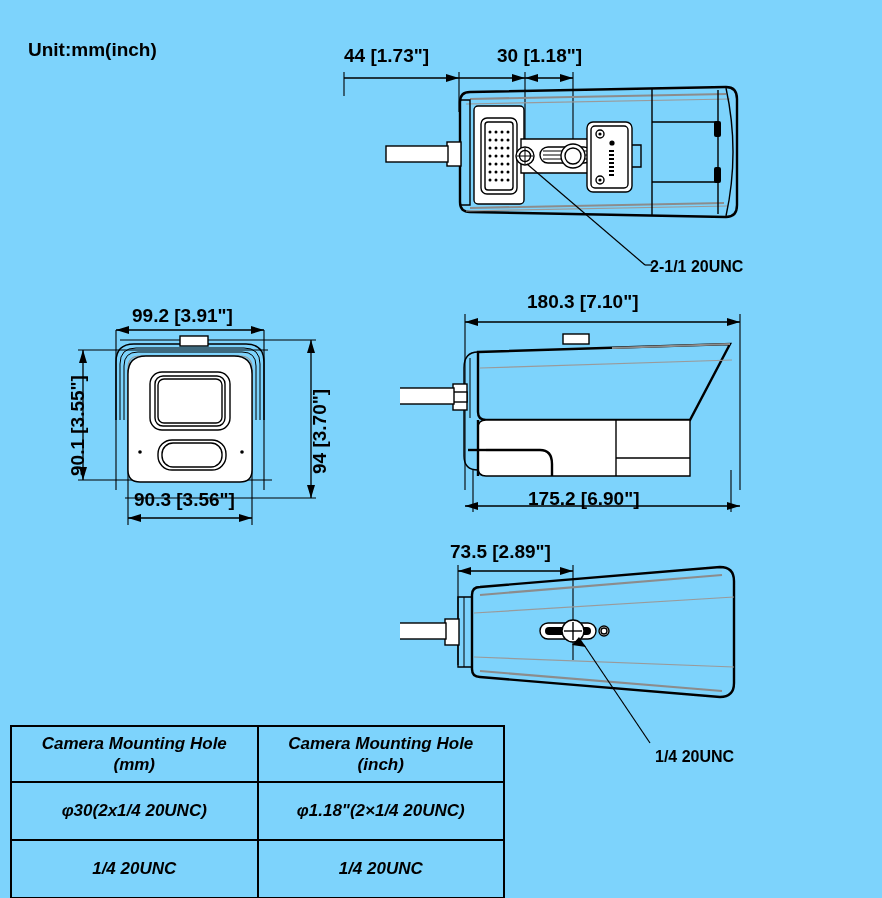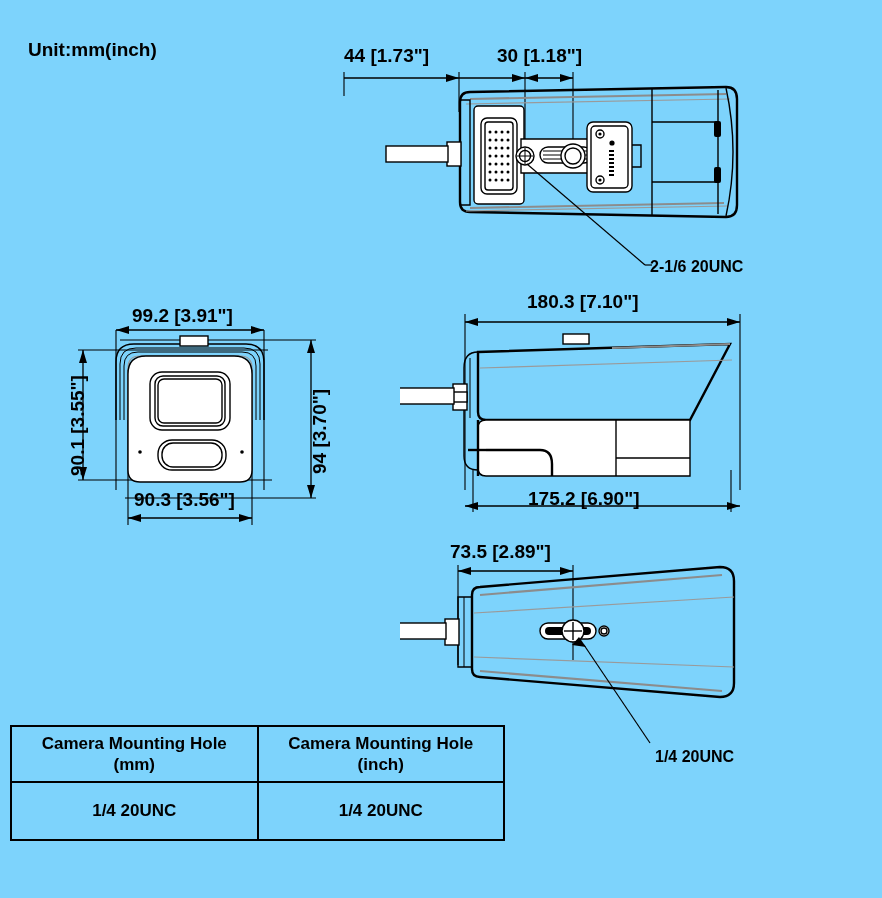--- a/index.html
+++ b/index.html
@@ -54,20 +54,21 @@
   #callout-14   { left: 655px; top: 749px; }
 
   
   #mount-table {
     position: absolute;
     left: 10px;
     top: 725px;
     width: 495px;
     border-collapse: collapse;
     table-layout: fixed;
+    font-style: italic;
   }
   #mount-table td {
     border: 2px solid #000000;
     text-align: center;
     vertical-align: middle;
     font-family: "Liberation Sans", sans-serif;
     font-weight: bold;
     font-size: 17px;
     color: #000000;
     padding: 0 4px;
@@ -208,21 +209,21 @@
     <path class="ln" d="M726,88 Q740,152 726,216"></path>
 
     <g>
       <line class="leader" x1="527" y1="164" x2="645" y2="265"></line>
       <line class="leader" x1="645" y1="265" x2="652" y2="265"></line>
     </g>
   </svg>
 
   <div class="txt dim-txt" id="dim-44">44 [1.73"]</div>
   <div class="txt dim-txt" id="dim-30">30 [1.18"]</div>
-  <div class="txt callout-txt" id="callout-2-14">2-1/6 20UNC</div>
+  <div class="txt callout-txt" id="callout-2-14">2-1/1 20UNC</div>
 
   <svg width="400" height="260" style="top:300px;left:0">
 
     <g>
       <line class="extline" x1="116" y1="30" x2="116" y2="190"></line>
       <line class="extline" x1="264" y1="30" x2="264" y2="190"></line>
       <line class="dimline" x1="116" y1="30" x2="264" y2="30"></line>
       <polygon class="fillk" points="116,30 129,26 129,34"></polygon>
       <polygon class="fillk" points="264,30 251,26 251,34"></polygon>
     </g>
@@ -369,19 +370,23 @@
       <td class="col-mm">
         <span>Camera Mounting Hole</span><br>
         <span>(mm)</span>
       </td>
       <td class="col-inch">
         <span>Camera Mounting Hole</span><br>
         <span>(inch)</span>
       </td>
     </tr>
     <tr class="body-row">
+      <td class="col-mm">φ30(2x1/4 20UNC)</td>
+      <td class="col-inch">φ1.18"(2×1/4 20UNC)</td>
+    </tr>
+    <tr class="body-row">
       <td class="col-mm">1/4 20UNC</td>
       <td class="col-inch">1/4 20UNC</td>
     </tr>
   </tbody>
     </table>
 
 </div>
 
 </body></html>

